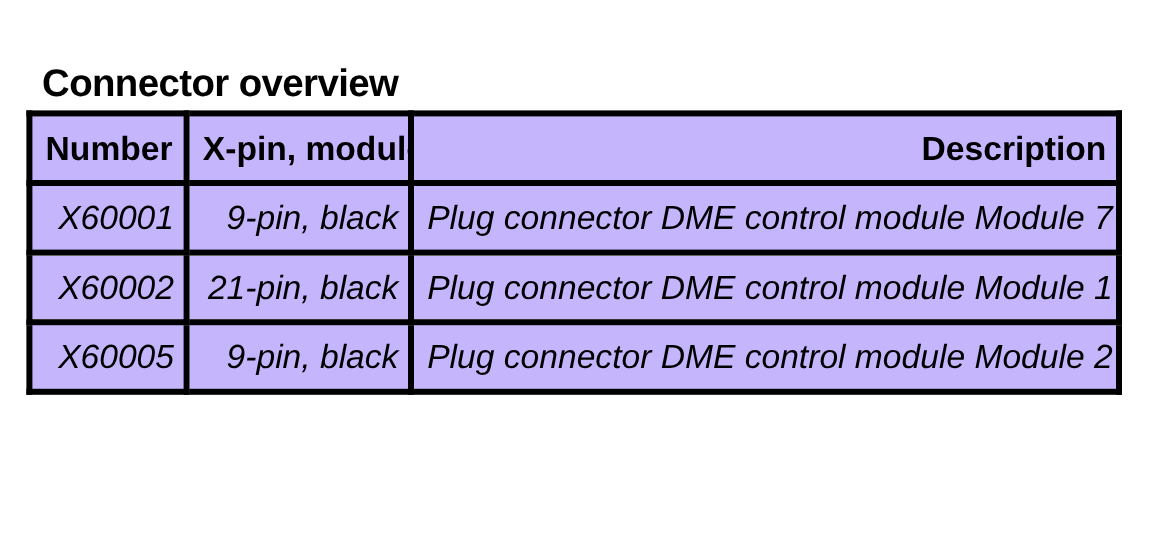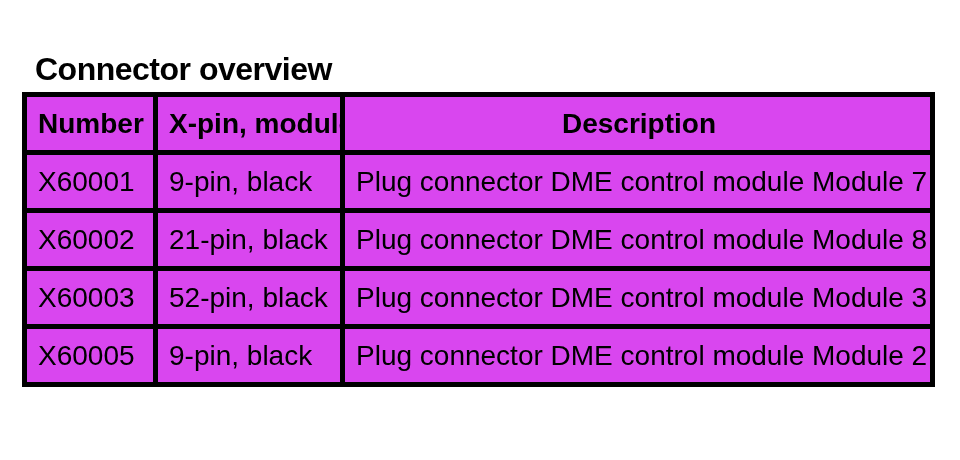--- a/index.html
+++ b/index.html
@@ -37,32 +37,33 @@
   .connector-table th,
   .connector-table td {
     border: 5px solid #000000;
     height: 53px;
     font-size: 28px;
     line-height: 1;
     padding: 0 8px 0 11px;
     white-space: nowrap;
     overflow: hidden;
     vertical-align: middle;
-    background: #d946ef;
+    background: #c4b5fd;
   }
   .connector-table th {
     font-weight: bold;
     text-align: left;
   }
   .connector-table th.col-desc {
-    text-align: center;
+    text-align: right;
   }
   .connector-table td {
     font-weight: normal;
-    text-align: left;
+    text-align: right;
+    font-style: italic;
   }
   col.c-number { width: 131px; }
   col.c-pin    { width: 187px; }
   col.c-desc   { width: 590px; }
 </style>
 </head>
 <body>
 
 <div class="page">
 
@@ -83,26 +84,21 @@
     </thead>
     <tbody>
       <tr>
         <td>X60001</td>
         <td>9-pin, black</td>
         <td>Plug connector DME control module Module 7</td>
       </tr>
       <tr>
         <td>X60002</td>
         <td>21-pin, black</td>
-        <td>Plug connector DME control module Module 8</td>
-      </tr>
-      <tr>
-        <td>X60003</td>
-        <td>52-pin, black</td>
-        <td>Plug connector DME control module Module 3</td>
+        <td>Plug connector DME control module Module 1</td>
       </tr>
       <tr>
         <td>X60005</td>
         <td>9-pin, black</td>
         <td>Plug connector DME control module Module 2</td>
       </tr>
     </tbody>
   </table>
 
 </div>

